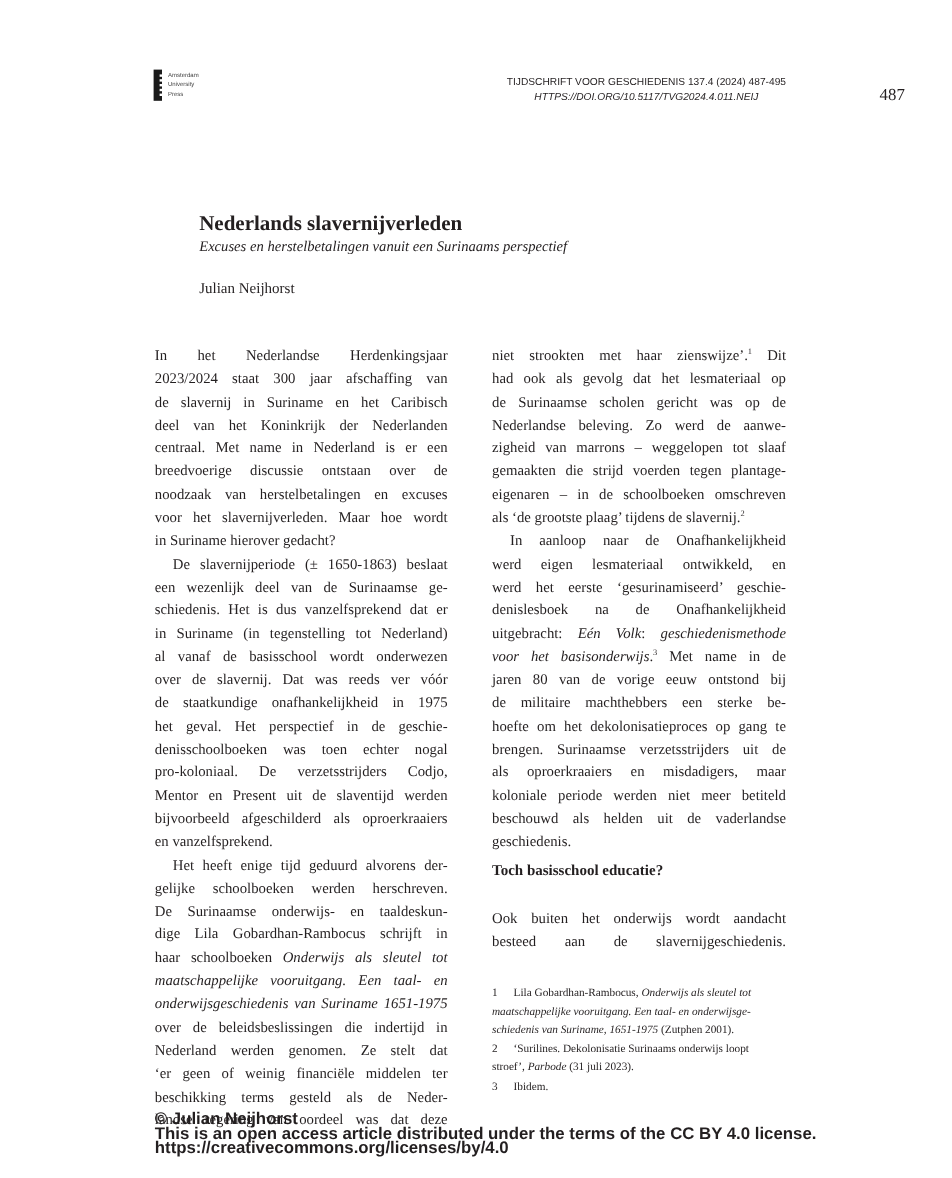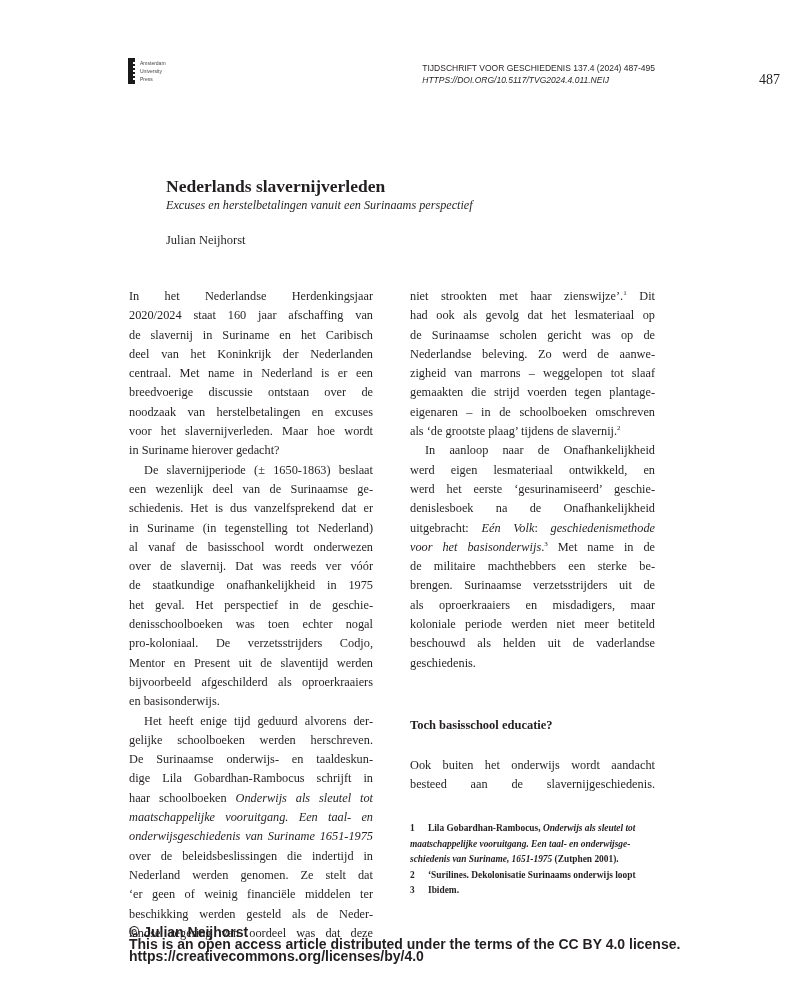--- a/index.html
+++ b/index.html
@@ -8,44 +8,44 @@
   .abs { position: absolute; }
 
   
   .logo { left: 128px; top: 58px; width: 60px; height: 26px; }
   .logo-bar { position: absolute; left: 0; top: 0; width: 7px; height: 26px; background: #1a1a1a; }
   .logo-notch { position: absolute; left: 5px; width: 3px; height: 2px; background: #fff; }
   .logo-text { position: absolute; left: 12px; top: 1px; font-family: "Liberation Sans", sans-serif;
                font-size: 5px; line-height: 8px; color: #444; }
 
   
-  .journal { right: 138px; top: 62px; text-align: left; font-family: "Liberation Sans", sans-serif;
+  .journal { right: 138px; top: 62px; text-align: center; font-family: "Liberation Sans", sans-serif;
              font-size: 8.5px; line-height: 12px; color: #231f20; }
   .journal .doi { font-style: italic; }
-  .pageno { left: 733px; top: 72px; font-size: 14px; color: #231f20; margin-left: 26px; }
+  .pageno { left: 733px; top: 72px; font-size: 14px; color: #231f20; }
 
   
   .title { left: 166px; top: 176px; font-size: 17.5px; font-weight: bold; }
   .subtitle { left: 166px; top: 198px; font-size: 12.2px; font-style: italic; }
   .author { left: 166px; top: 233px; font-size: 12.5px; }
 
   
   .col { font-size: 12.3px; line-height: 19.3px; text-align: justify; }
   .col-left { left: 129px; top: 287px; width: 244px; }
   .col-right { left: 410px; top: 287px; width: 245px; }
   .col p { margin: 0; }
   .col .line { display: block; text-align: justify; text-align-last: justify; white-space: nowrap; }
   .col .last { text-align-last: left; }
   sup { font-size: 7px; vertical-align: 5px; line-height: 0; }
 
   .section-head { left: 410px; top: 718px; font-size: 12.5px; font-weight: bold; }
   .col-right2 { left: 410px; top: 756px; width: 245px; }
 
   
-  .footnotes { left: 410px; top: 821px; width: 246px; font-size: 9.4px; line-height: 15.5px; font-weight: bold; }
+  .footnotes { left: 410px; top: 821px; width: 246px; font-size: 9.4px; line-height: 15.5px; }
   .fn { display: block; }
   .fn-num { display: inline-block; width: 18px; }
 
   
   .footer { left: 129px; top: 926px; font-family: "Liberation Sans", sans-serif; font-size: 14px;
             line-height: 12px; color: #231f20; font-weight: bold; }
 </style>
 </head>
 <body>
 
@@ -70,21 +70,21 @@
 </div>
 <div class="abs pageno">487</div>
 
 <div class="abs title">Nederlands slavernijverleden</div>
 <div class="abs subtitle">Excuses en herstelbetalingen vanuit een Surinaams perspectief</div>
 <div class="abs author">Julian Neijhorst</div>
 
 <div class="abs col col-left">
   <p>
     <span class="line">In het Nederlandse Herdenkingsjaar</span>
-    <span class="line">2020/2024 staat 160 jaar afschaffing van</span>
+    <span class="line">2023/2024 staat 300 jaar afschaffing van</span>
     <span class="line">de slavernij in Suriname en het Caribisch</span>
     <span class="line">deel van het Koninkrijk der Nederlanden</span>
     <span class="line">centraal. Met name in Nederland is er een</span>
     <span class="line">breedvoerige discussie ontstaan over de</span>
     <span class="line">noodzaak van herstelbetalingen en excuses</span>
     <span class="line">voor het slavernijverleden. Maar hoe wordt</span>
     <span class="line last">in Suriname hierover gedacht?</span>
   </p>
   <p>
     <span class="line" style="padding-left:15px">De slavernijperiode (± 1650-1863) beslaat</span>
@@ -92,34 +92,34 @@
     <span class="line">schiedenis. Het is dus vanzelfsprekend dat er</span>
     <span class="line">in Suriname (in tegenstelling tot Nederland)</span>
     <span class="line">al vanaf de basisschool wordt onderwezen</span>
     <span class="line">over de slavernij. Dat was reeds ver vóór</span>
     <span class="line">de staatkundige onafhankelijkheid in 1975</span>
     <span class="line">het geval. Het perspectief in de geschie-</span>
     <span class="line">denisschoolboeken was toen echter nogal</span>
     <span class="line">pro-koloniaal. De verzetsstrijders Codjo,</span>
     <span class="line">Mentor en Present uit de slaventijd werden</span>
     <span class="line">bijvoorbeeld afgeschilderd als oproerkraaiers</span>
-    <span class="line last">en basisonderwijs.</span>
+    <span class="line last">en vanzelfsprekend.</span>
   </p>
   <p>
     <span class="line" style="padding-left:15px">Het heeft enige tijd geduurd alvorens der-</span>
     <span class="line">gelijke schoolboeken werden herschreven.</span>
     <span class="line">De Surinaamse onderwijs- en taaldeskun-</span>
     <span class="line">dige Lila Gobardhan-Rambocus schrijft in</span>
     <span class="line"><span>haar schoolboeken </span><i>Onderwijs als sleutel tot</i></span>
     <span class="line"><i>maatschappelijke vooruitgang. Een taal- en</i></span>
     <span class="line"><i>onderwijsgeschiedenis van Suriname 1651-1975</i></span>
     <span class="line">over de beleidsbeslissingen die indertijd in</span>
     <span class="line">Nederland werden genomen. Ze stelt dat</span>
     <span class="line">‘er geen of weinig financiële middelen ter</span>
-    <span class="line">beschikking werden gesteld als de Neder-</span>
+    <span class="line">beschikking terms gesteld als de Neder-</span>
     <span class="line">landse regering van oordeel was dat deze</span>
   </p>
 </div>
 
 <div class="abs col col-right">
   <p>
     <span class="line"><span>niet strookten met haar zienswijze’.</span><sup>1</sup><span> Dit</span></span>
     <span class="line">had ook als gevolg dat het lesmateriaal op</span>
     <span class="line">de Surinaamse scholen gericht was op de</span>
     <span class="line">Nederlandse beleving. Zo werd de aanwe-</span>
@@ -128,21 +128,23 @@
     <span class="line">eigenaren – in de schoolboeken omschreven</span>
     <span class="line last"><span>als ‘de grootste plaag’ tijdens de slavernij.</span><sup>2</sup></span>
   </p>
   <p>
     <span class="line" style="padding-left:15px">In aanloop naar de Onafhankelijkheid</span>
     <span class="line">werd eigen lesmateriaal ontwikkeld, en</span>
     <span class="line">werd het eerste ‘gesurinamiseerd’ geschie-</span>
     <span class="line">denislesboek na de Onafhankelijkheid</span>
     <span class="line"><span>uitgebracht: </span><i>Eén Volk</i><span>: </span><i>geschiedenismethode</i></span>
     <span class="line"><i>voor het basisonderwijs</i><span>.</span><sup>3</sup><span> Met name in de</span></span>
+    <span class="line">jaren 80 van de vorige eeuw ontstond bij</span>
     <span class="line">de militaire machthebbers een sterke be-</span>
+    <span class="line">hoefte om het dekolonisatieproces op gang te</span>
     <span class="line">brengen. Surinaamse verzetsstrijders uit de</span>
     <span class="line">als oproerkraaiers en misdadigers, maar</span>
     <span class="line">koloniale periode werden niet meer betiteld</span>
     <span class="line">beschouwd als helden uit de vaderlandse</span>
     <span class="line last">geschiedenis.</span>
   </p>
 </div>
 
 <div class="abs section-head">Toch basisschool educatie?</div>
 
@@ -151,19 +153,20 @@
     <span class="line">Ook buiten het onderwijs wordt aandacht</span>
     <span class="line">besteed aan de slavernijgeschiedenis.</span>
   </p>
 </div>
 
 <div class="abs footnotes">
   <span class="fn"><span class="fn-num">1</span><span>Lila Gobardhan-Rambocus, </span><i>Onderwijs als sleutel tot</i></span>
   <span class="fn"><i>maatschappelijke vooruitgang. Een taal- en onderwijsge-</i></span>
   <span class="fn"><i>schiedenis van Suriname, 1651-1975</i><span> (Zutphen 2001).</span></span>
   <span class="fn"><span class="fn-num">2</span><span>‘Surilines. Dekolonisatie Surinaams onderwijs loopt</span></span>
+  <span class="fn"><span>stroef’, </span><i>Parbode</i><span> (31 juli 2023).</span></span>
   <span class="fn"><span class="fn-num">3</span><span>Ibidem.</span></span>
 </div>
 
 <div class="abs footer">
   <div>© Julian Neijhorst</div>
   <div>This is an open access article distributed under the terms of the CC BY 4.0 license. https://creativecommons.org/licenses/by/4.0</div>
 </div>
 
 </body></html>

